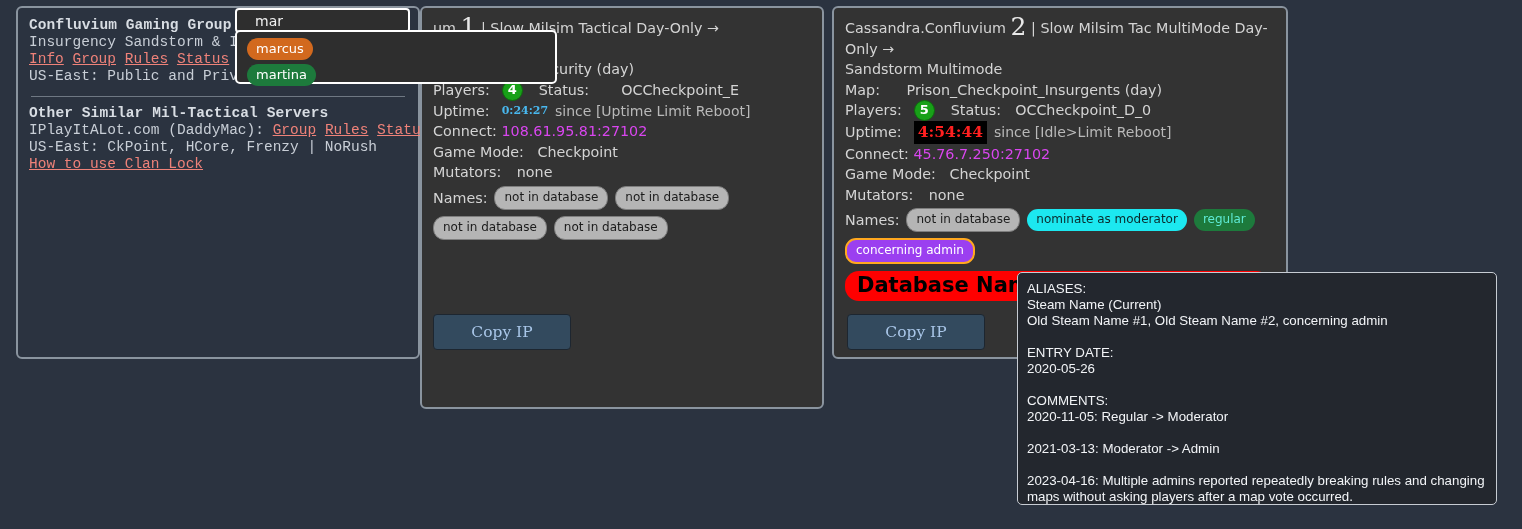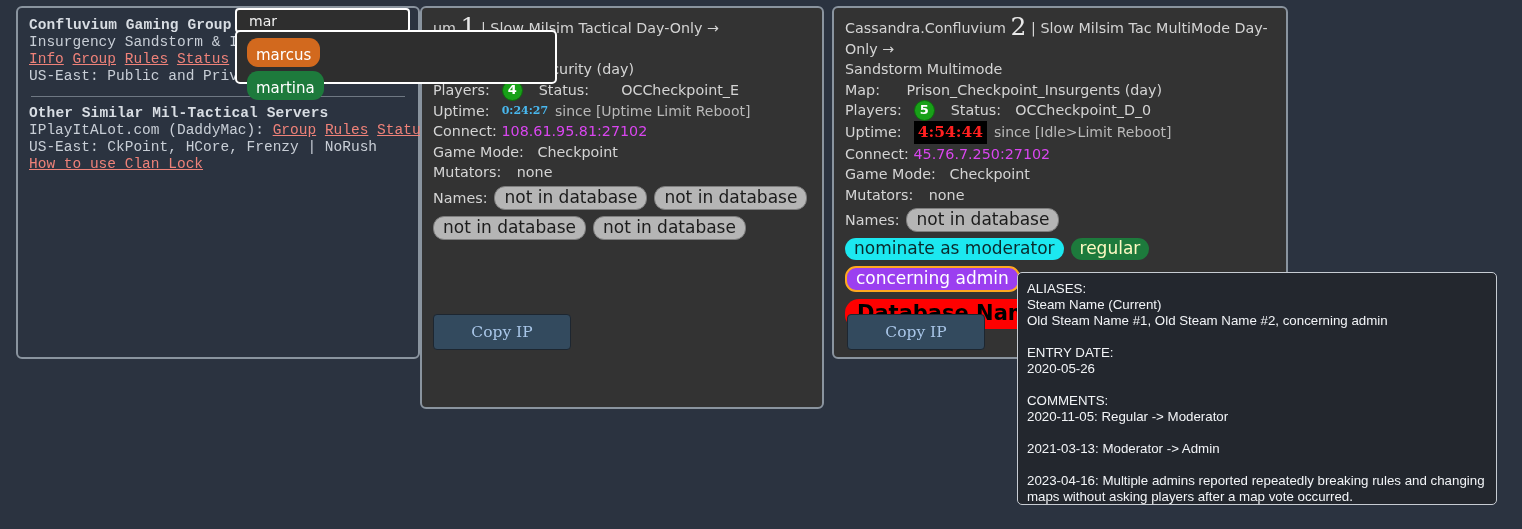--- a/index.html
+++ b/index.html
@@ -51,25 +51,25 @@
     color: #ff2020; font-weight: bold; font-size: 15.5px;
     font-family: "DejaVu Serif", serif; background: #000000;
     padding: 1px 4px;
   }
   .since { color: #b9b9b9; font-size: 14px; }
 
   
   .tags { display: flex; flex-wrap: wrap; align-items: center; gap: 6px 7px; margin-top: 3px; }
   .tag {
     display: inline-block; padding: 2px 9px 3px 9px; border-radius: 11px;
-    font-size: 17px; line-height: 17px; white-space: nowrap;
+    font-size: 12px; line-height: 17px; white-space: nowrap;
   }
   .tag-unknown  { background: #b5b5b5; color: #1b1b1b; border: 1px solid #7e7e7e; }
   .tag-nominate { background: #1ce8f0; color: #0a2a2c; }
-  .tag-regular  { background: #1d7a3c; color: #fef9c3; }
+  .tag-regular  { background: #1d7a3c; color: #5eead4; }
   .tag-concern  { background: #9b3ff0; color: #ffffff; border: 2px solid #ffa81f; }
 
   .dbname {
     display: inline-flex; align-items: center;
     background: #ff0000; color: #000000; font-weight: bold;
     font-size: 21px; line-height: 25px; border-radius: 14px;
     padding: 1px 12px 3px 12px; margin-top: 7px;
   }
   .dbname .steam {
     background: #000000; color: #ebe43a; border-radius: 11px;
@@ -92,30 +92,30 @@
     color: #a9c6e8; font-size: 15.5px; font-family: "DejaVu Serif", serif;
     display: flex; align-items: center; justify-content: center;
     cursor: pointer;
   }
 
   
   .search-input {
     position: absolute; left: 235px; top: 8px; width: 175px; height: 25px;
     background: #2e2e2e; border: 2px solid #ffffff; border-radius: 4px;
     color: #f0f0f0; font-size: 14px; font-family: "DejaVu Sans", sans-serif;
-    padding: 0 12px; outline: none;
+    padding: 0 18px; outline: none;
   }
   .search-menu {
     position: absolute; left: 235px; top: 30px; width: 322px; height: 54px;
     background: #2e2e2e; border: 2px solid #ffffff; border-radius: 5px;
     padding: 6px 10px;
   }
   .sugg {
-    display: inline-block; padding: 9px 9px 3px 9px; border-radius: 11px;
-    font-size: 15px; line-height: 17px; color: #ffffff; cursor: pointer;
+    display: inline-block; padding: 2px 9px 3px 9px; border-radius: 11px;
+    font-size: 13px; line-height: 17px; color: #ffffff; cursor: pointer;
   }
   .sugg-marcus  { background: #d2691e; }
   .sugg-martina { background: #1d7a3c; }
 
   
   .tooltip {
     position: absolute; left: 1017px; top: 272px; width: 480px; height: 233px;
     background: #23272e; border: 1px solid #c7ccd3; border-radius: 5px;
     padding: 8px 9px; color: #f2f4f7;
     font-size: 13.3px; line-height: 16px;

